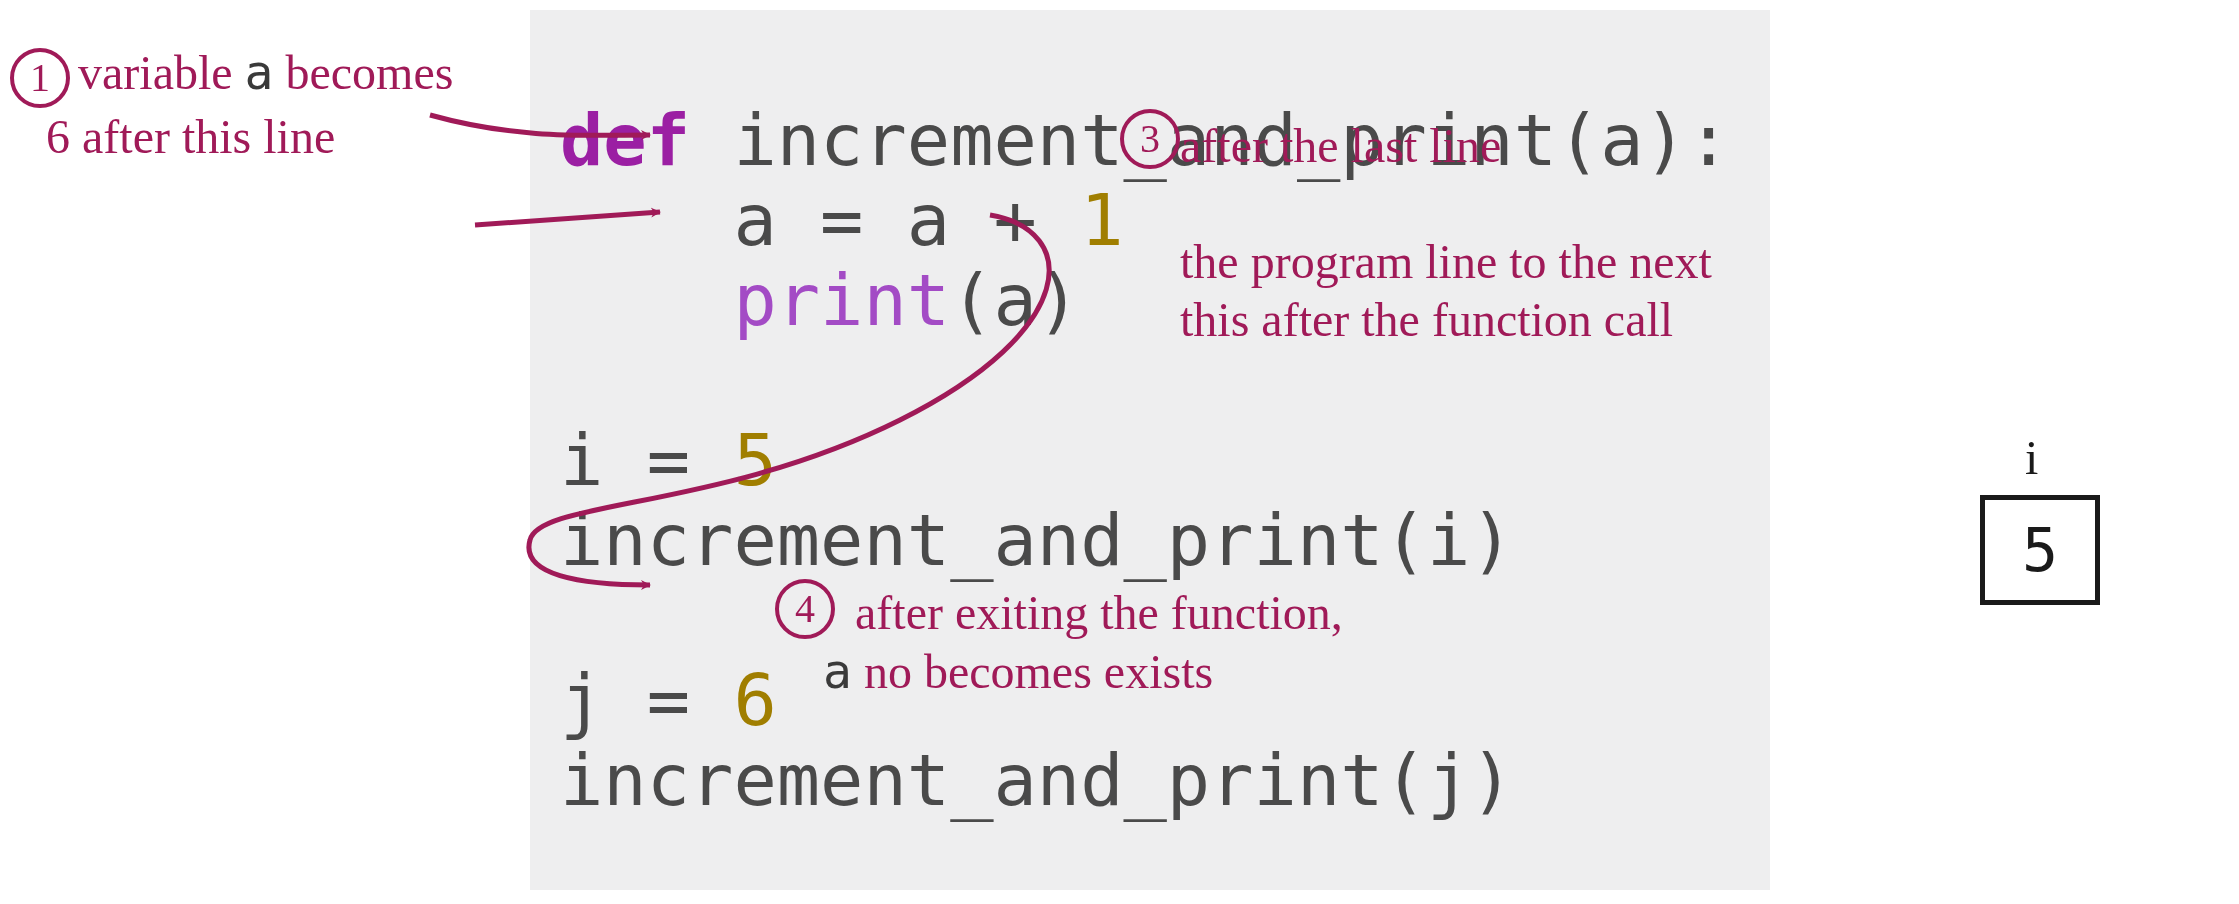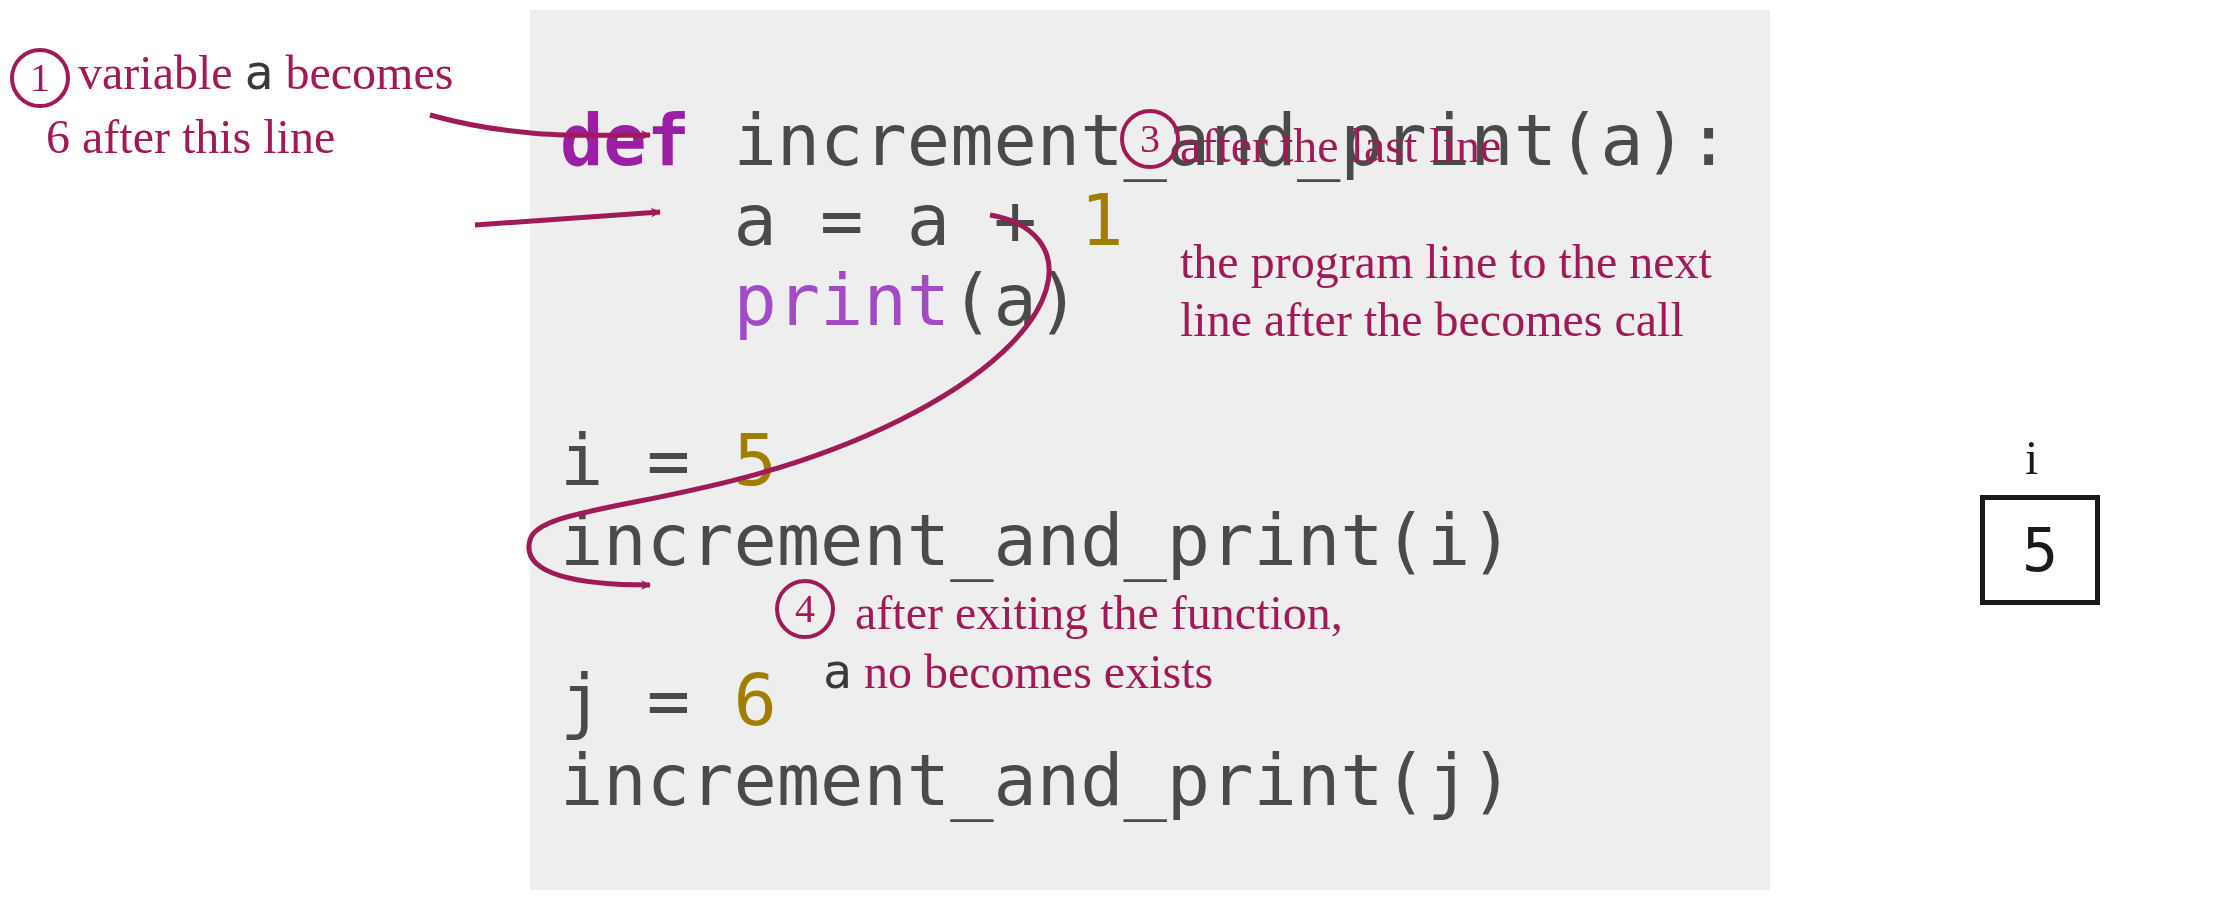--- a/index.html
+++ b/index.html
@@ -116,21 +116,21 @@
     &nbsp;&nbsp;&nbsp;<span>6 after this line</span>
   </div>
 
 
   <div class="hand" style="left:1120px; top:105px;">
     <span class="circ-num">3</span><br>
     <div style="margin-left:60px; margin-top:-52px;">
       <span>after the last line</span><br>
       <br>
       <span>the program line to the next</span><br>
-      <span>line after the becomes call</span>
+      <span>this after the function call</span>
     </div>
   </div>
 
   <div class="hand" style="left:775px; top:579px;">
     <span class="circ-num inline">4</span><span> after exiting the function,</span><br>
     &nbsp;&nbsp;&nbsp;&nbsp;<span class="mono-a">a</span><span> no becomes exists</span>
   </div>
 
   <div class="mem-label" style="left:2025px; top:430px;">i</div>
   <div class="mem-box" style="left:1980px; top:495px;">

